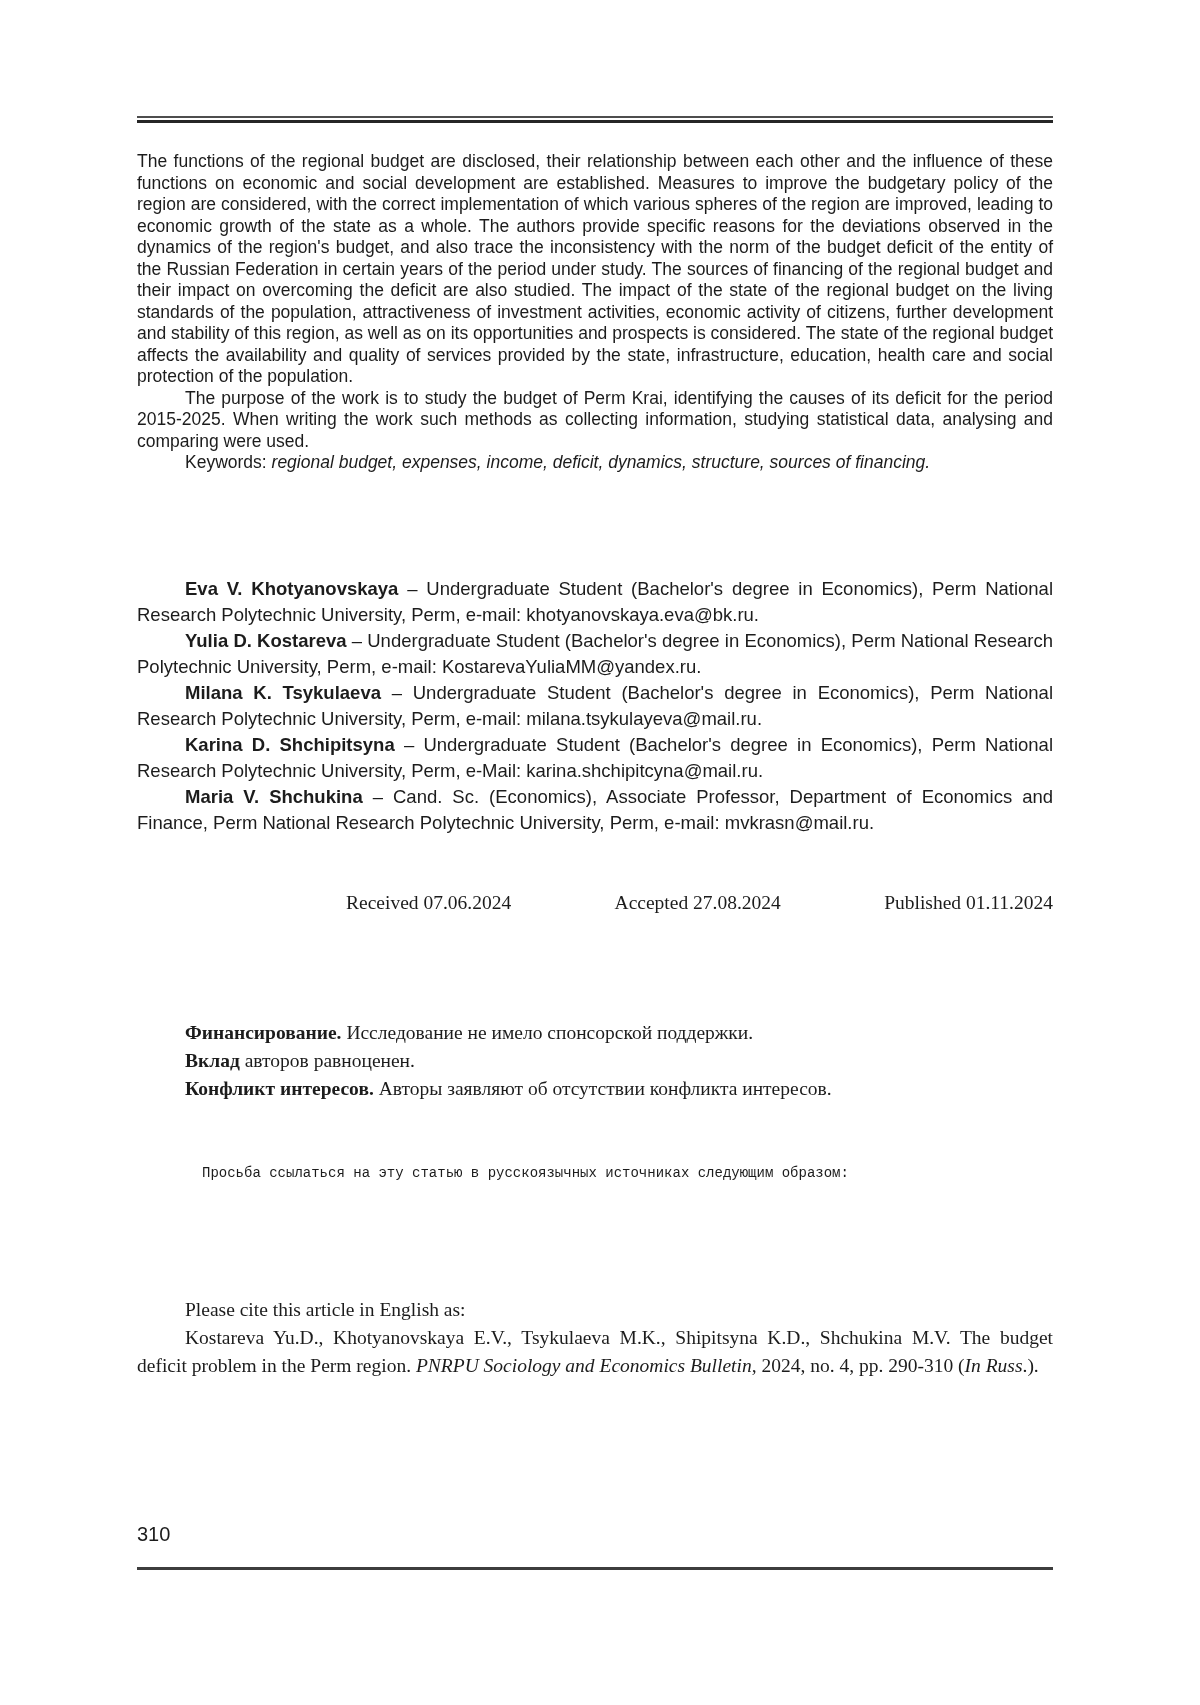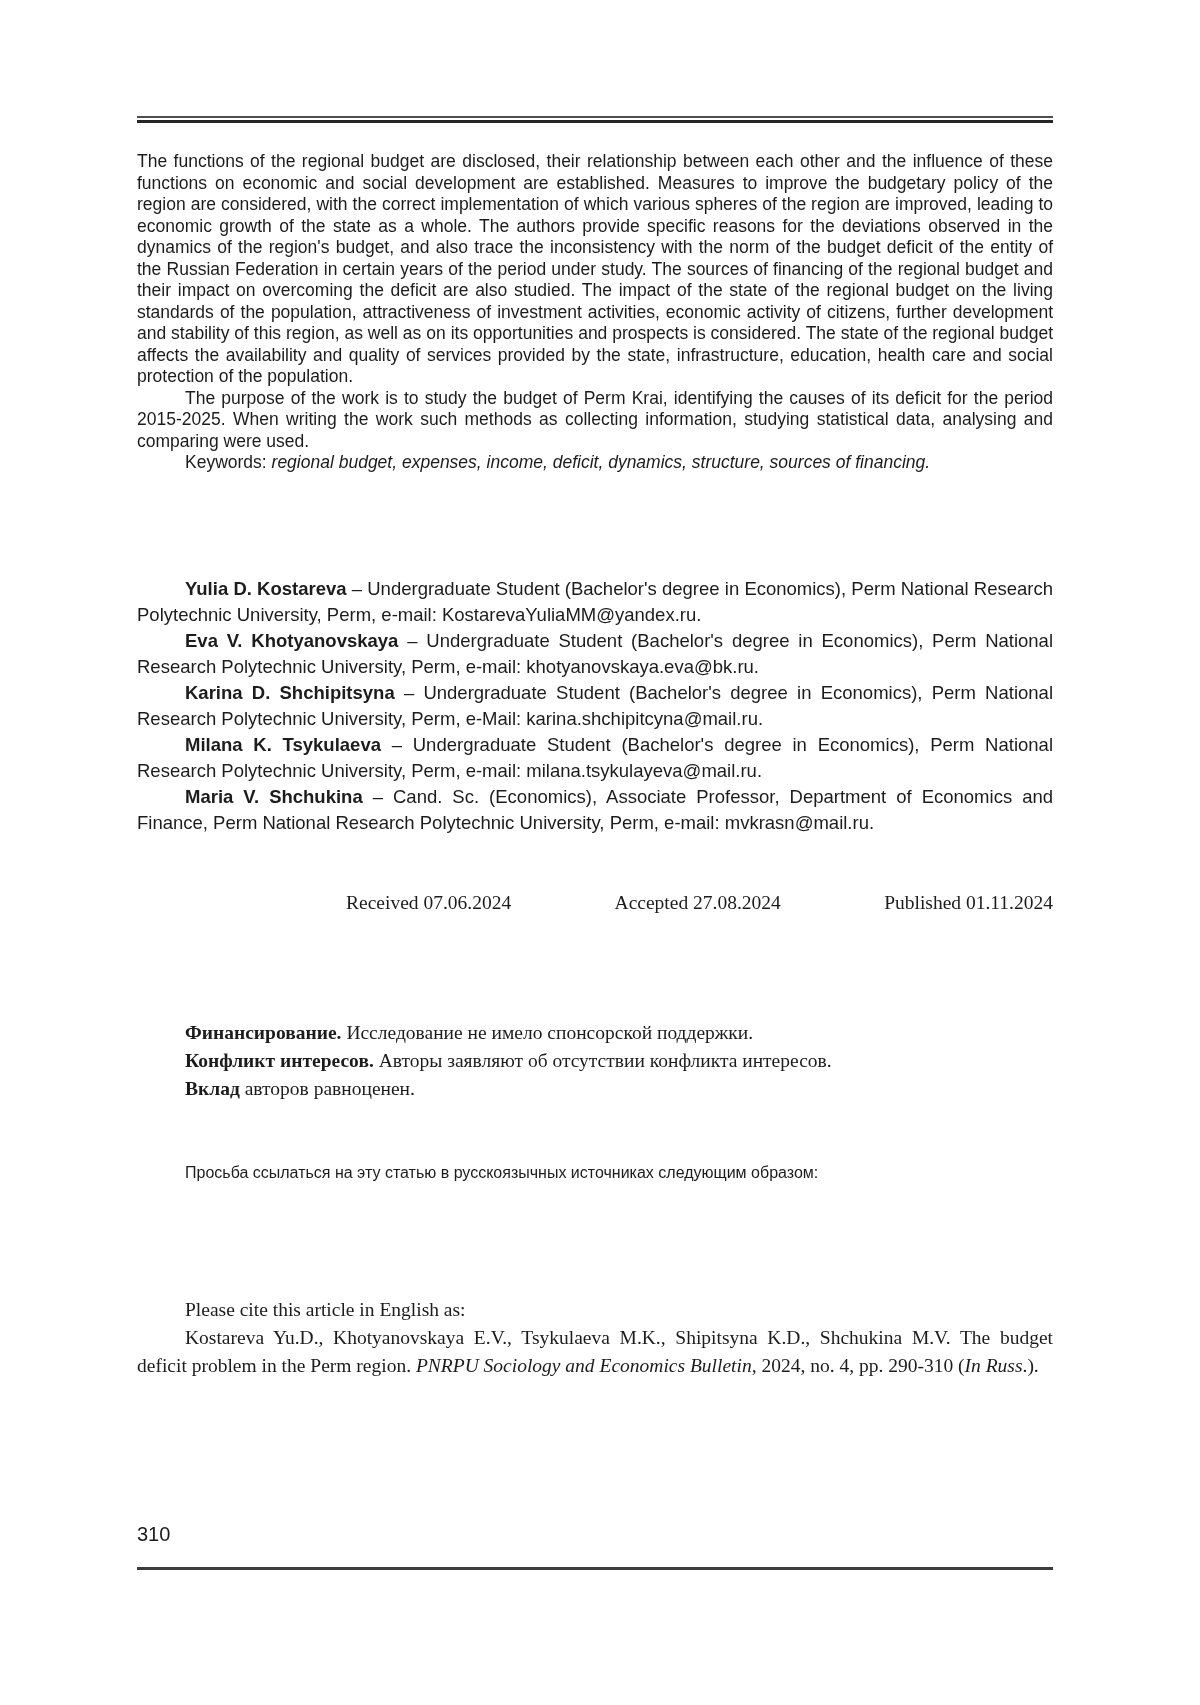--- a/index.html
+++ b/index.html
@@ -82,25 +82,25 @@
     width: 916px;
     font-family: "Liberation Serif", serif;
     font-size: 19.5px;
     line-height: 28px;
   }
   .statements p { margin: 0; text-indent: 48px; }
   .stmt-label { font-weight: bold; }
   
   .citation-ru {
     position: absolute;
-    left: 137px;
+    left: 154px;
     top: 1159px;
     width: 916px;
-    font-family: Liberation Sans, sans-serif;
-    font-size: 16px;
+    font-family: Liberation Mono, monospace;
+    font-size: 14px;
     line-height: 28px;
     text-align: justify;
   }
   .citation-ru p { margin: 0; }
   .citation-en {
     position: absolute;
     left: 137px;
     top: 1296px;
     width: 916px;
     font-family: "Liberation Serif", serif;
@@ -135,37 +135,37 @@
 
   <div class="header-rule"></div>
 
   <div class="abstract">
     <p>The functions of the regional budget are disclosed, their relationship between each other and the influence of these functions on economic and social development are established. Measures to improve the budgetary policy of the region are considered, with the correct implementation of which various spheres of the region are improved, leading to economic growth of the state as a whole. The authors provide specific reasons for the deviations observed in the dynamics of the region's budget, and also trace the inconsistency with the norm of the budget deficit of the entity of the Russian Federation in certain years of the period under study. The sources of financing of the regional budget and their impact on overcoming the deficit are also studied. The impact of the state of the regional budget on the living standards of the population, attractiveness of investment activities, economic activity of citizens, further development and stability of this region, as well as on its opportunities and prospects is considered. The state of the regional budget affects the availability and quality of services provided by the state, infrastructure, education, health care and social protection of the population.</p>
     <p class="indent">The purpose of the work is to study the budget of Perm Krai, identifying the causes of its deficit for the period 2015-2025. When writing the work such methods as collecting information, studying statistical data, analysing and comparing were used.</p>
     <p class="indent"><span>Keywords: </span><span class="kw-text">regional budget, expenses, income, deficit, dynamics, structure, sources of financing.</span></p>
   </div>
 
   <div class="authors">
+    <p><span class="author-name">Eva V. Khotyanovskaya</span><span> – Undergraduate Student (Bachelor's degree in Economics), Perm National Research Polytechnic University, Perm, e-mail: khotyanovskaya.eva@bk.ru.</span></p>
     <p><span class="author-name">Yulia D. Kostareva</span><span> – Undergraduate Student (Bachelor's degree in Economics), Perm National Research Polytechnic University, Perm, e-mail: KostarevaYuliaMM@yandex.ru.</span></p>
-    <p><span class="author-name">Eva V. Khotyanovskaya</span><span> – Undergraduate Student (Bachelor's degree in Economics), Perm National Research Polytechnic University, Perm, e-mail: khotyanovskaya.eva@bk.ru.</span></p>
+    <p><span class="author-name">Milana K. Tsykulaeva</span><span> – Undergraduate Student (Bachelor's degree in Economics), Perm National Research Polytechnic University, Perm, e-mail: milana.tsykulayeva@mail.ru.</span></p>
     <p><span class="author-name">Karina D. Shchipitsyna</span><span> – Undergraduate Student (Bachelor's degree in Economics), Perm National Research Polytechnic University, Perm, e-Mail: karina.shchipitcyna@mail.ru.</span></p>
-    <p><span class="author-name">Milana K. Tsykulaeva</span><span> – Undergraduate Student (Bachelor's degree in Economics), Perm National Research Polytechnic University, Perm, e-mail: milana.tsykulayeva@mail.ru.</span></p>
     <p><span class="author-name">Maria V. Shchukina</span><span> – Cand. Sc. (Economics), Associate Professor, Department of Economics and Finance, Perm National Research Polytechnic University, Perm, e-mail: mvkrasn@mail.ru.</span></p>
   </div>
 
   <div class="dates">
     <span>Received 07.06.2024</span>
     <span>Accepted 27.08.2024</span>
     <span>Published 01.11.2024</span>
   </div>
 
   <div class="statements">
     <p><span class="stmt-label">Финансирование.</span><span> Исследование не имело спонсорской поддержки.</span></p>
+    <p><span class="stmt-label">Вклад</span><span> авторов равноценен.</span></p>
     <p><span class="stmt-label">Конфликт интересов.</span><span> Авторы заявляют об отсутствии конфликта интересов.</span></p>
-    <p><span class="stmt-label">Вклад</span><span> авторов равноценен.</span></p>
   </div>
 
   <div class="citation-ru">
     <p class="indent">Просьба ссылаться на эту статью в русскоязычных источниках следующим образом:</p>
   </div>
 
   <div class="citation-en">
     <p class="indent">Please cite this article in English as:</p>
     <p class="indent"><span>Kostareva Yu.D., Khotyanovskaya E.V., Tsykulaeva M.K., Shipitsyna K.D., Shchukina M.V. The budget deficit problem in the Perm region. </span><span class="italic">PNRPU Sociology and Economics Bulletin</span><span>, 2024, no. 4, pp. 290-310 (</span><span class="italic">In Russ</span><span>.).</span></p>
   </div>

